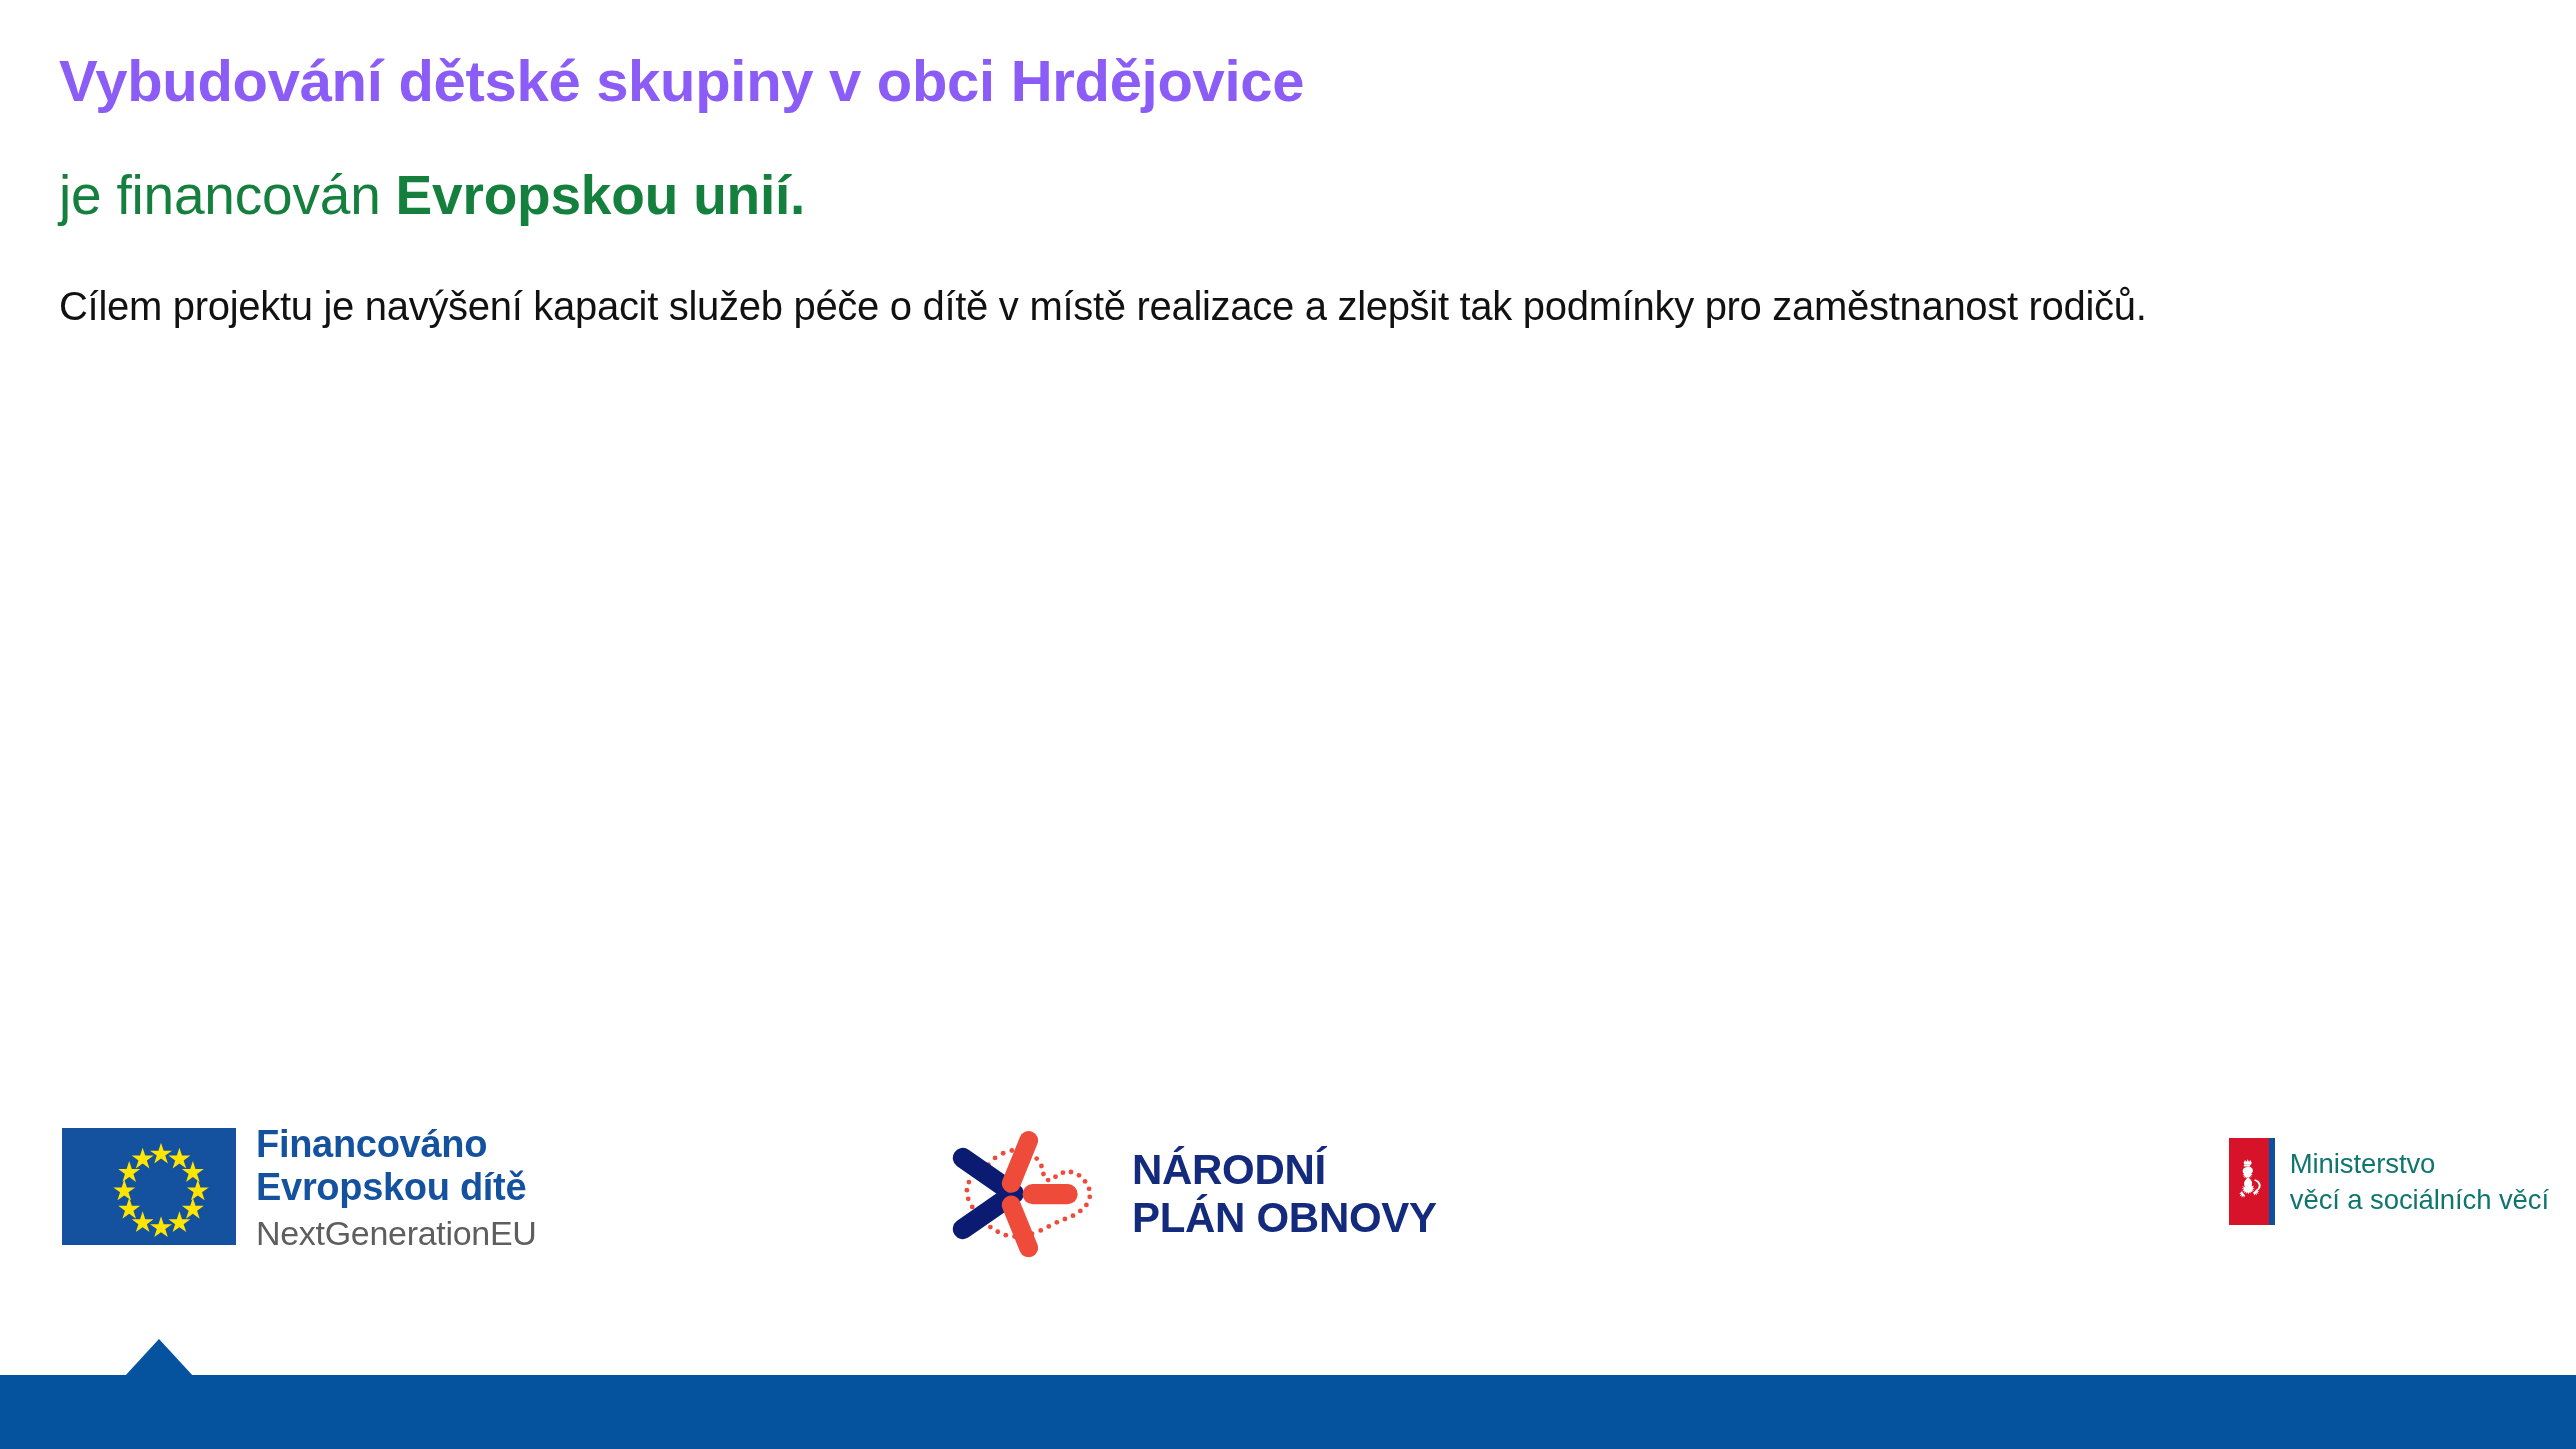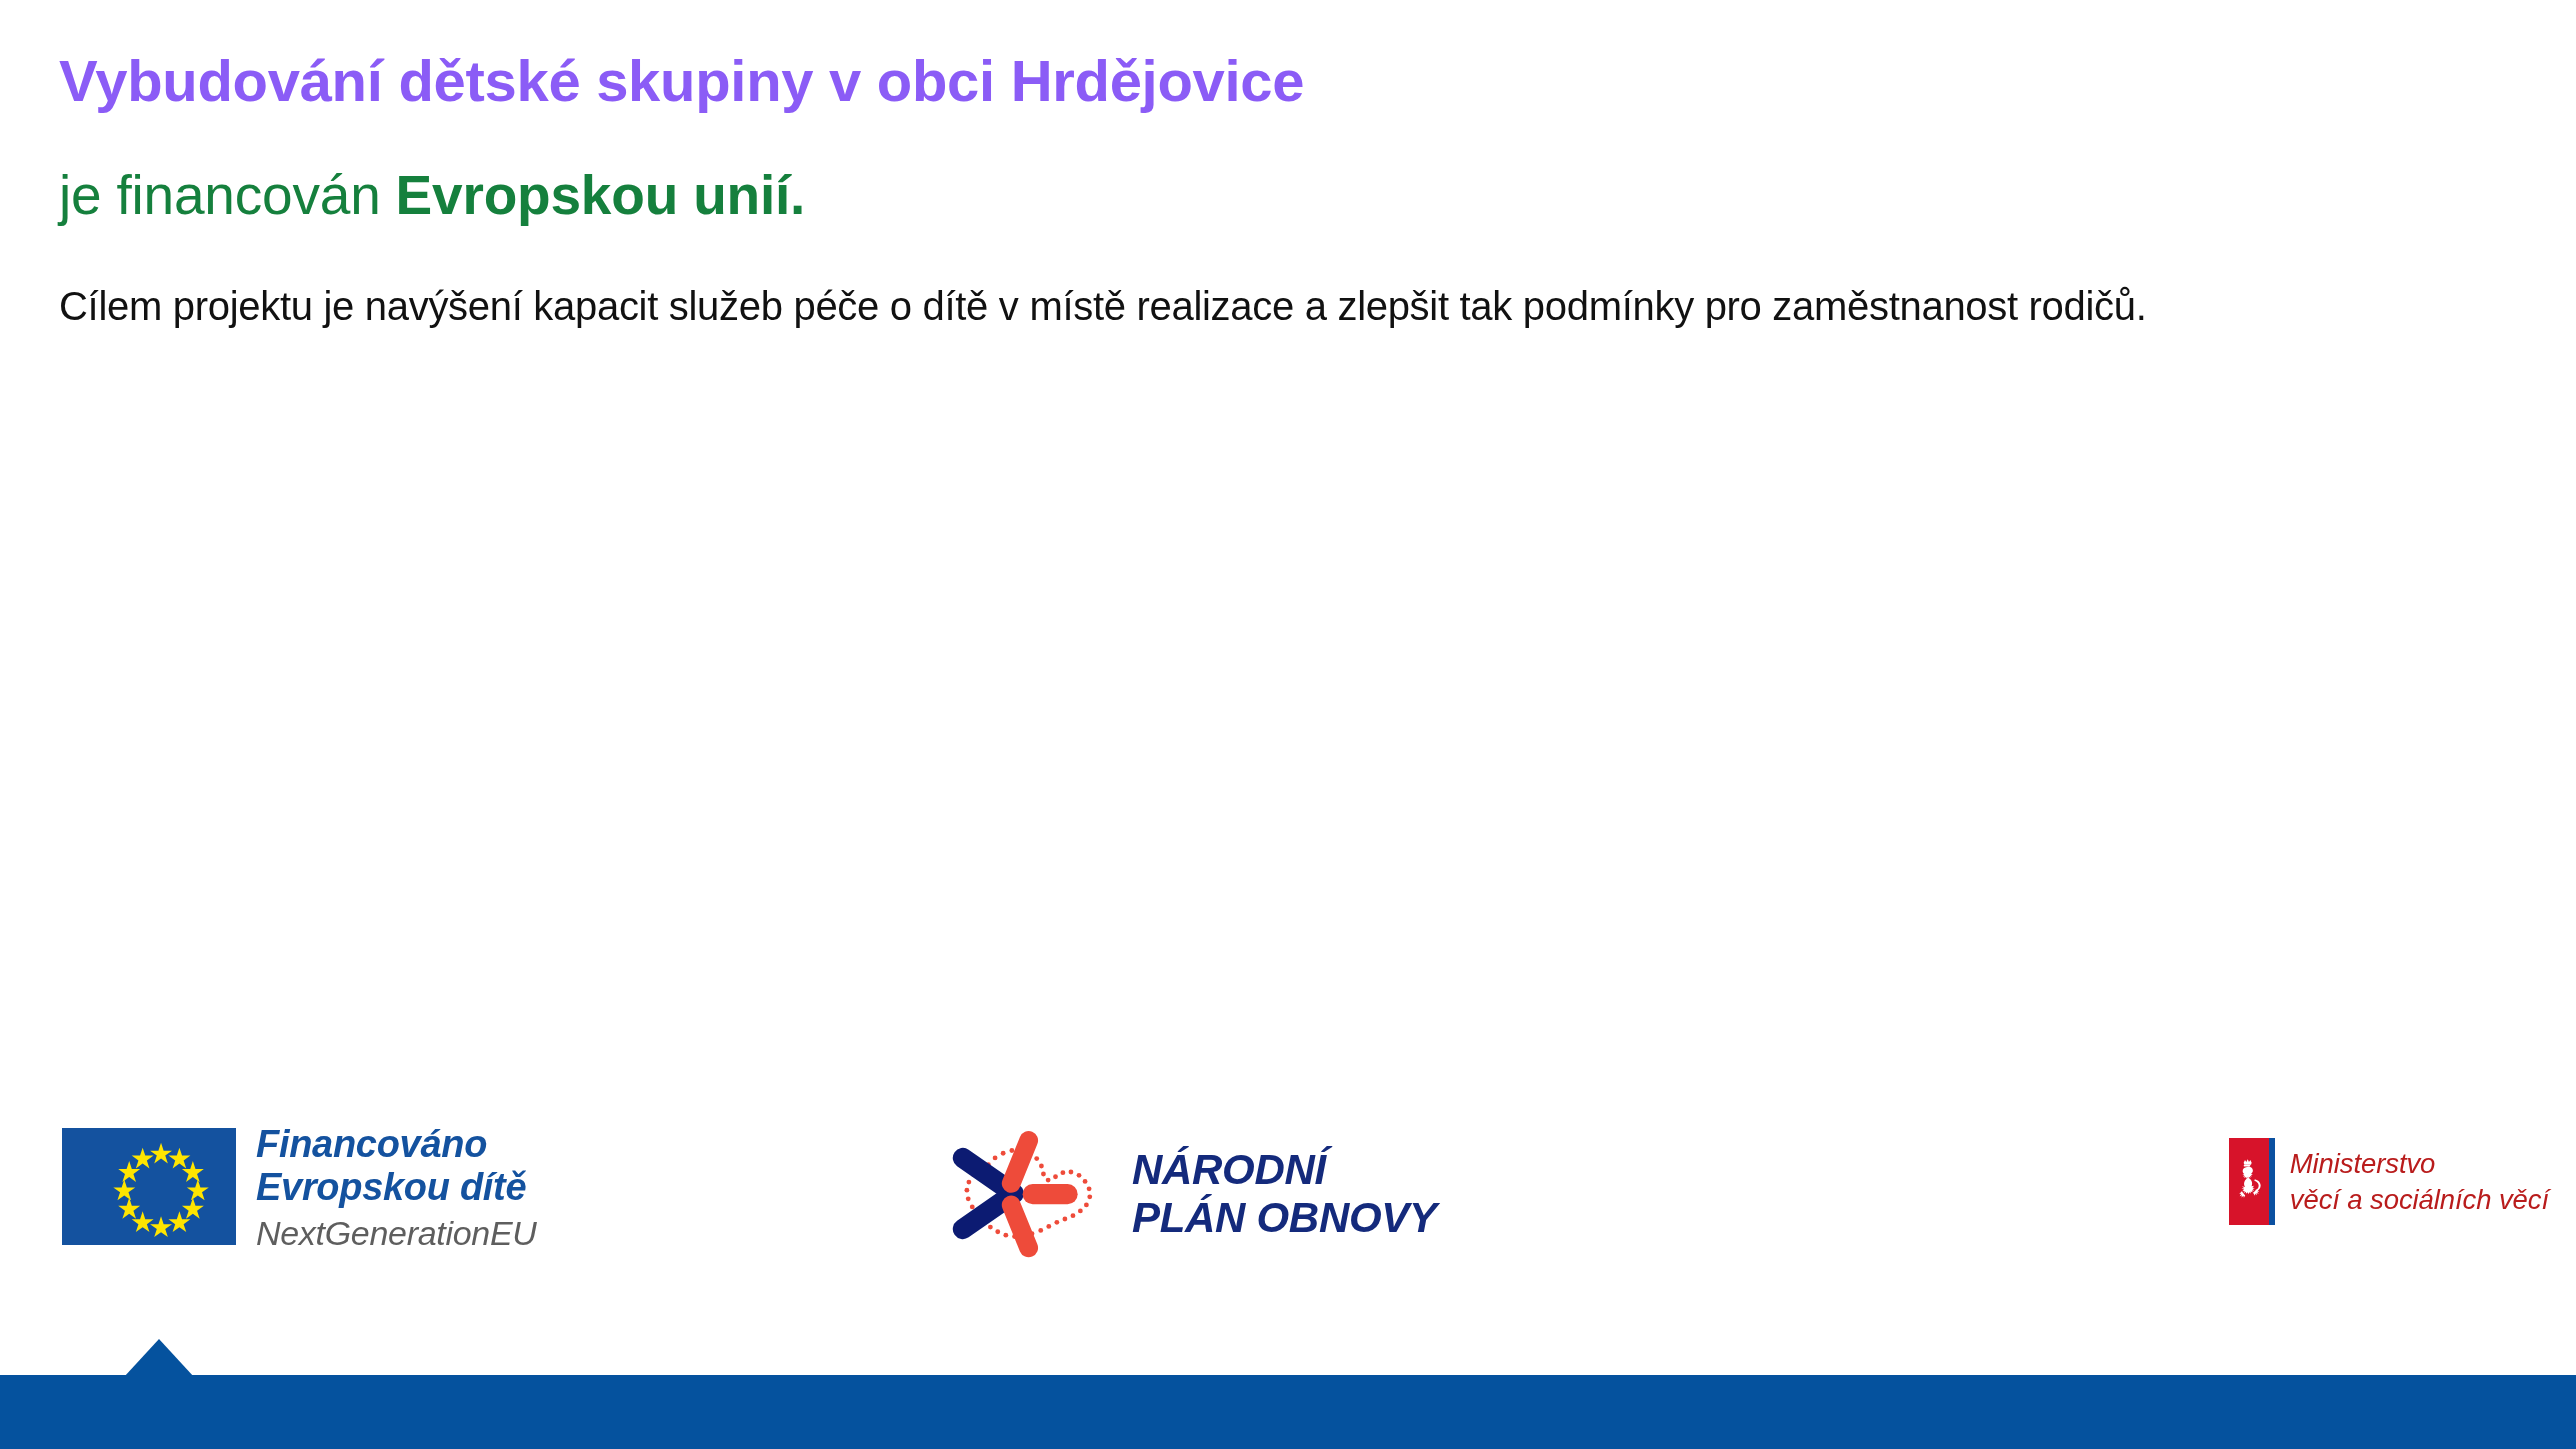--- a/index.html
+++ b/index.html
@@ -67,21 +67,20 @@
     letter-spacing: -0.3px;
   }
 
   
   .logo-strip {
     position: absolute;
     left: 0;
     top: 1110px;
     width: 2576px;
     height: 174px;
-    font-style: italic;
   }
 
   .logo {
     position: absolute;
     display: flex;
     align-items: center;
   }
 
   
   #logo-eu { left: 62px; top: 13.4px; }
@@ -156,21 +155,21 @@
     position: absolute;
     left: 50%;
     top: 50%;
     transform: translate(-50%, -50%);
   }
   .mpsv-text {
     margin-left: 14.8px;
     line-height: 1.0;
   }
   .mpsv-line {
-    color: #b91c1c;
+    color: #0f766e;
     font-size: 27.5px;
     font-weight: 400;
     letter-spacing: -0.1px;
     white-space: nowrap;
     line-height: 1.28;
   }
 
   
   .bottom-bar {
     position: absolute;

